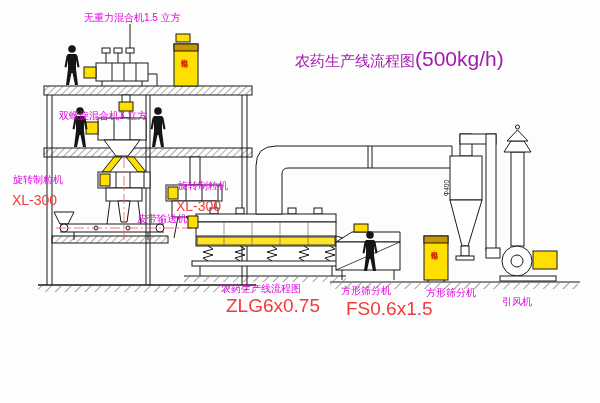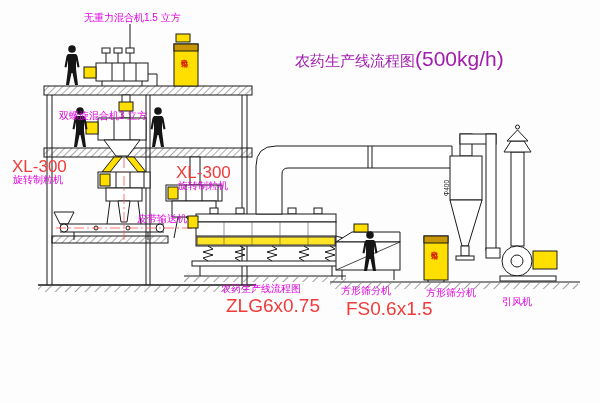--- a/index.html
+++ b/index.html
@@ -1,21 +1,21 @@
 <!DOCTYPE html>
 <html><head>
 <meta charset="utf-8">
 <style>
   html,body{margin:0;padding:0;background:#fff;}
   .stage{position:relative;width:600px;height:403px;background:#fdfdfd;overflow:hidden;
          font-family:"Liberation Sans",sans-serif;}
   .stage svg{position:absolute;left:0;top:0;}
   .lbl{position:absolute;white-space:nowrap;font-size:10px;color:#e100e1;line-height:1;}
   .model{position:absolute;white-space:nowrap;font-size:19px;color:#f23a3a;line-height:1;}
-  .model.big{font-size:17px;}
+  .model.big{font-size:14px;margin-top:35px;}
   .title{position:absolute;left:278px;top:48px;color:#a21caf;white-space:nowrap;line-height:1;margin-left:17px;}
   .title .t1{font-size:15px;}
   .title .t2{font-size:21px;}
   .cabtxt{position:absolute;writing-mode:vertical-rl;text-orientation:upright;font-size:7px;
           color:#cc0000;line-height:1;letter-spacing:1px;}
   .dim{position:absolute;font-size:6.5px;color:#1a1a1a;transform:rotate(-90deg);
        transform-origin:left top;white-space:nowrap;}
 </style>
 </head>
 <body>

